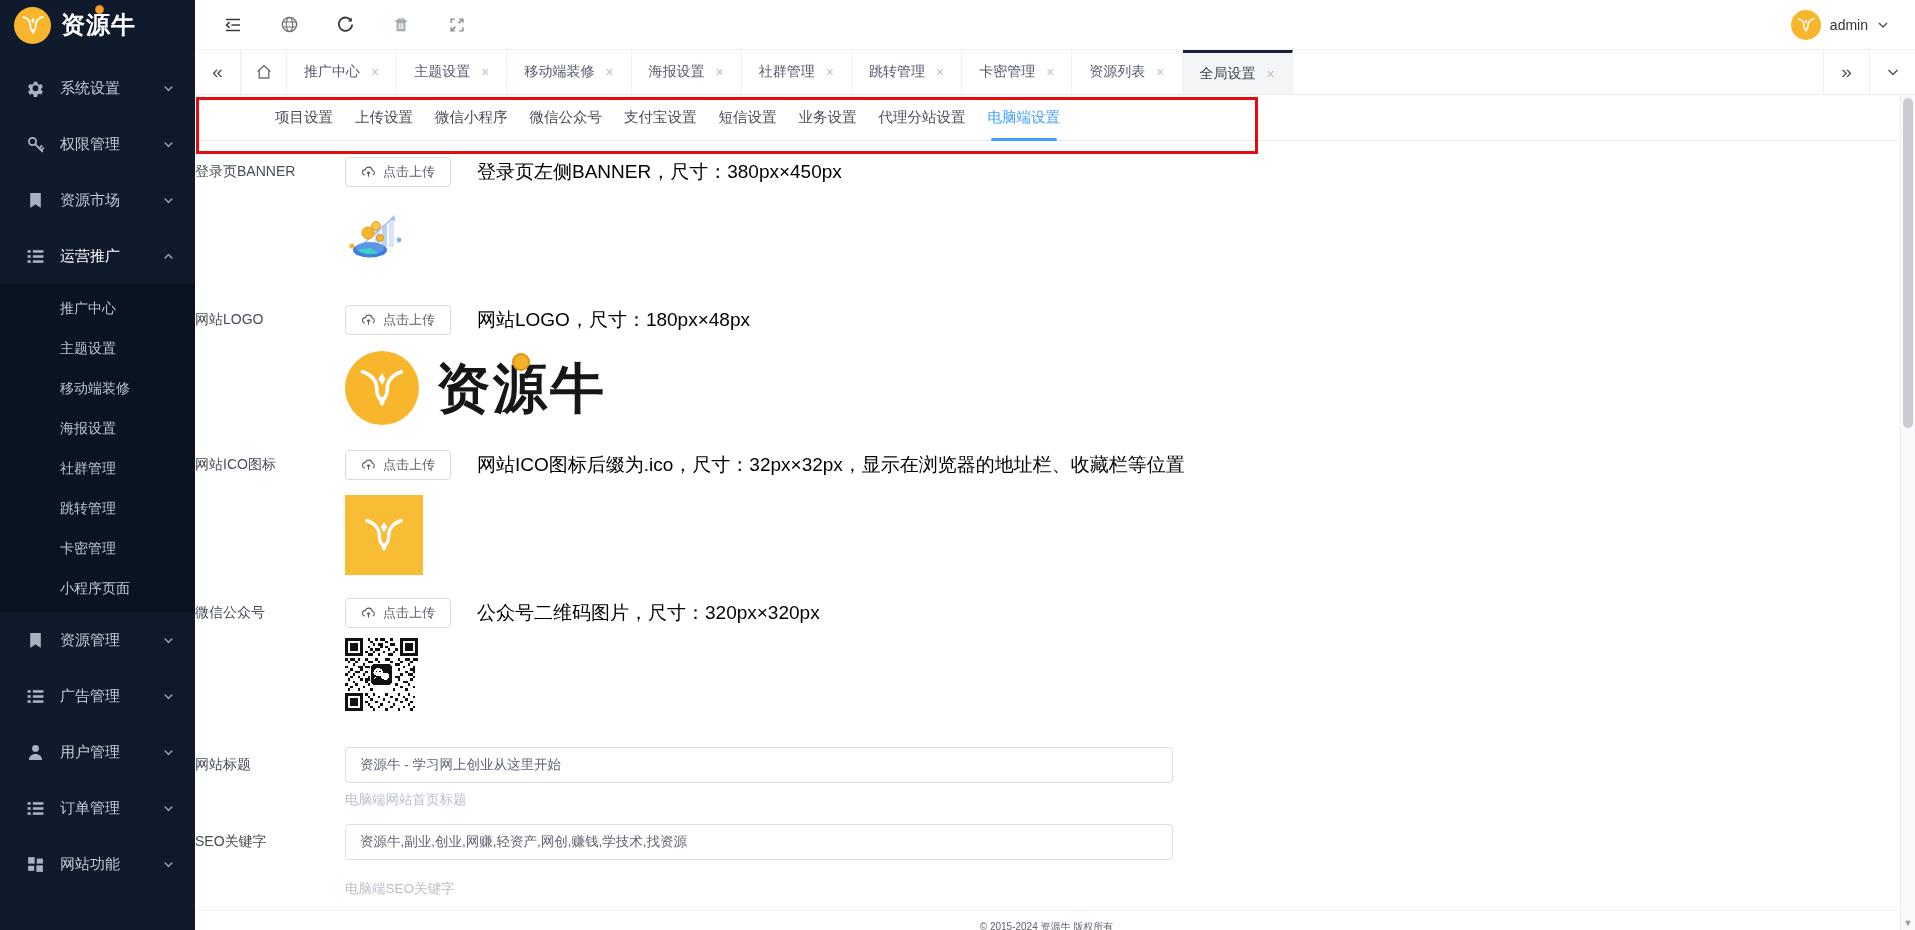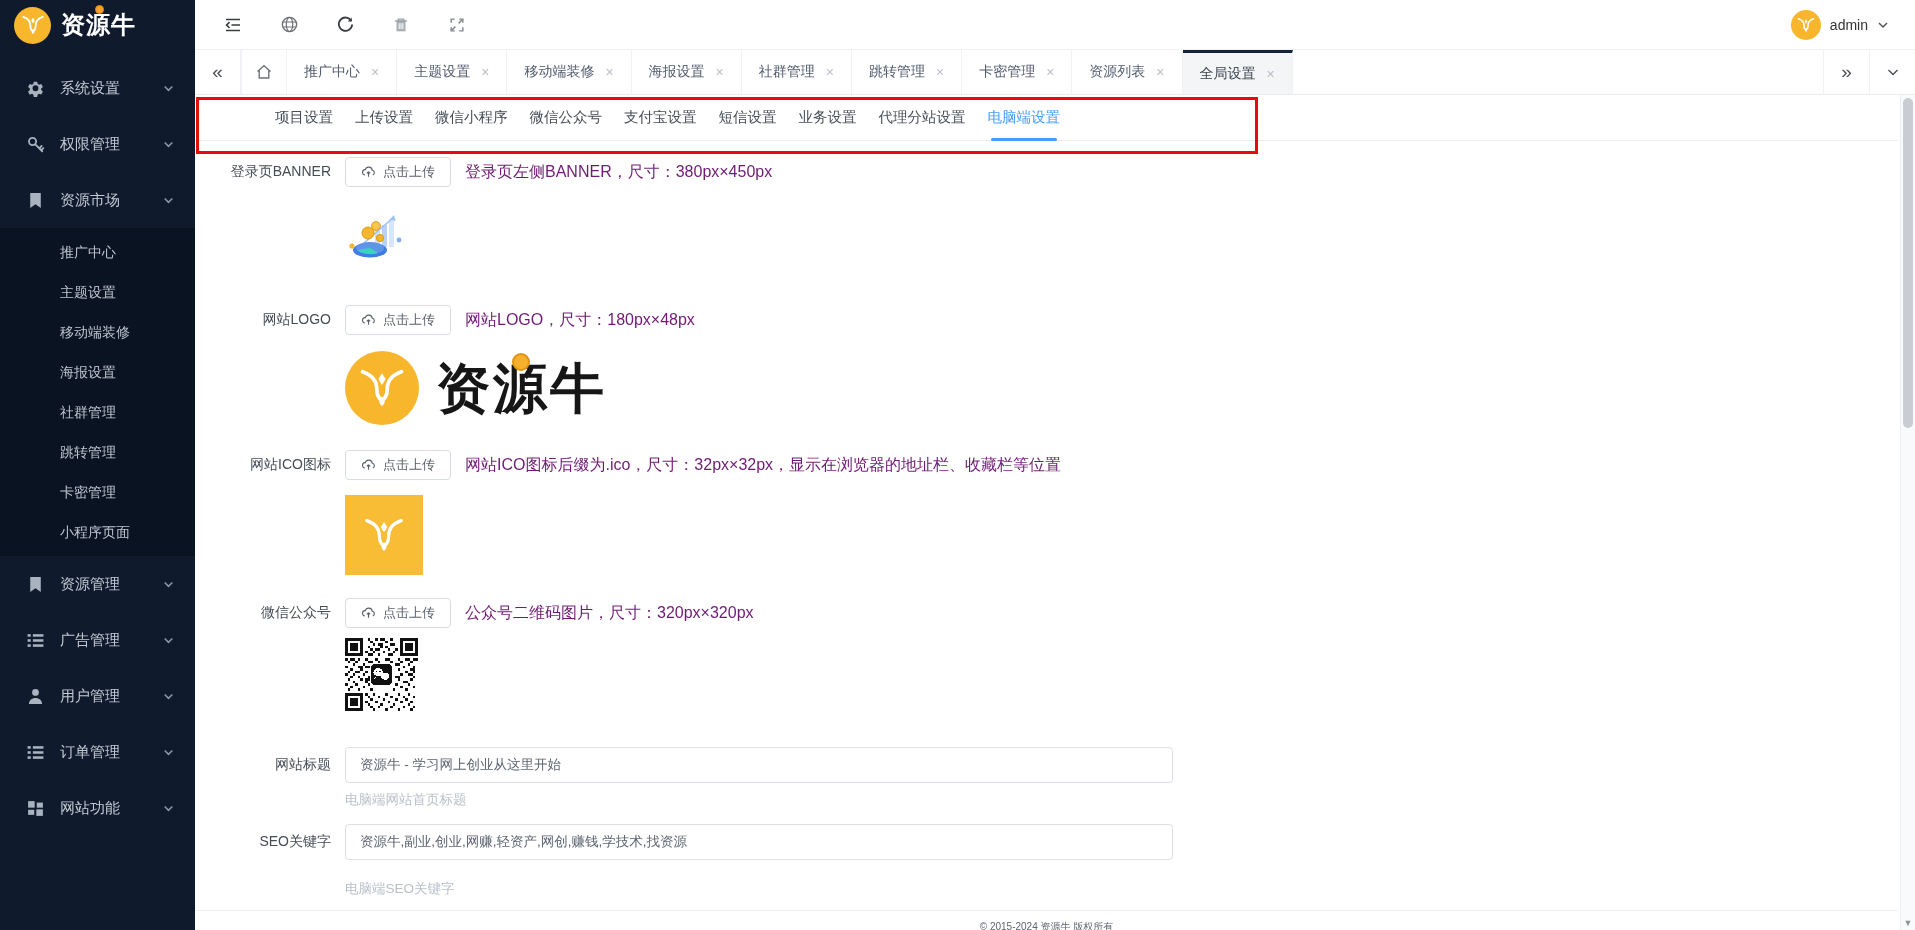--- a/index.html
+++ b/index.html
@@ -45,25 +45,25 @@
 
   
   .main{position:absolute;left:195px;top:95px;width:1703px;height:835px;background:#fff;overflow:hidden}
   .inner-tabs{height:46px;display:flex;align-items:center;gap:22px;padding-left:80px;border-bottom:1px solid #eaedf1;font-size:14.5px;color:#474d56}
   .inner-tab{cursor:pointer;position:relative;height:100%;display:flex;align-items:center;white-space:nowrap}
   .inner-tab.active{color:#409eff}
   .inner-tab.active::after{content:"";position:absolute;bottom:-1px;left:50%;transform:translateX(-50%);width:66px;height:3px;background:#409eff;border-radius:2px}
 
   .form{padding-top:16px}
   .form-row{display:flex;align-items:center}
-  .f-label{width:150px;text-align:right;padding-right:14px;font-size:14px;color:#464c55;flex:none}
+  .f-label{width:150px;padding-right:14px;font-size:14px;color:#464c55;flex:none}
   .f-spacer{width:150px;flex:none}
   .upload-btn{height:30px;padding:0 15px;border:1px solid #d8dce3;border-radius:4px;background:#fff;display:inline-flex;align-items:center;gap:7px;font-size:13px;color:#5a606a;cursor:pointer;font-family:inherit}
   .upload-btn .up-icon{width:15px;height:15px;color:#5a606a}
-  .hint{margin-left:14px;font-size:16px;color:#701a75}
+  .hint{margin-left:26px;font-size:19px;color:#000000}
   .hint2{font-size:13.5px;color:#b9bfc9}
   .text-input{width:828px;height:36px;border:1px solid #dcdfe6;border-radius:4px;padding:0 14px;font-size:13.5px;color:#5c6370;font-family:inherit;outline:none}
 
   .preview-banner{width:60px;height:56px}
   .preview-logo{display:flex;align-items:center;gap:17px}
   .pl-circle{width:74px;height:74px;border-radius:50%;background:#f8b62d;display:flex;align-items:center;justify-content:center;flex:none}
   .pl-word{position:relative;font-size:54px;font-weight:900;color:#161616;letter-spacing:3px;line-height:1}
   .pl-word .coin{position:absolute;left:76px;top:-8px;width:18px;height:18px;border-radius:50%;background:#f6b02c;border:2px solid #de9414}
   .preview-ico{width:78px;height:80px;background:#f9bc35;display:flex;align-items:center;justify-content:center}
   .preview-qr{width:73px;height:73px}
@@ -133,20 +133,40 @@
           </svg>
         </span>
       <span class="mi-label">资源市场</span>
       <span class="chev">
           <svg viewBox="0 0 12 12" width="13" height="13">
             <path d="M2.5 4.2 6 7.7l3.5-3.5" fill="none" stroke="currentColor" stroke-width="1.4"></path>
           </svg>
         </span>
     </div>
 
+    <div class="menu-item expanded">
+      <span class="mi-icon">
+          <svg viewBox="0 0 18 18" width="19" height="19">
+            <g fill="currentColor">
+              <rect x="1.5" y="3" width="3" height="2.4"></rect>
+              <rect x="6.5" y="3" width="10" height="2.4"></rect>
+              <rect x="1.5" y="7.8" width="3" height="2.4"></rect>
+              <rect x="6.5" y="7.8" width="10" height="2.4"></rect>
+              <rect x="1.5" y="12.6" width="3" height="2.4"></rect>
+              <rect x="6.5" y="12.6" width="10" height="2.4"></rect>
+            </g>
+          </svg>
+        </span>
+      <span class="mi-label">运营推广</span>
+      <span class="chev">
+          <svg viewBox="0 0 12 12" width="13" height="13">
+            <path d="M2.5 7.7 6 4.2l3.5 3.5" fill="none" stroke="currentColor" stroke-width="1.4"></path>
+          </svg>
+        </span>
+    </div>
 
     <div class="submenu">
       <div class="submenu-item">推广中心</div>
       <div class="submenu-item">主题设置</div>
       <div class="submenu-item">移动端装修</div>
       <div class="submenu-item">海报设置</div>
       <div class="submenu-item">社群管理</div>
       <div class="submenu-item">跳转管理</div>
       <div class="submenu-item">卡密管理</div>
       <div class="submenu-item">小程序页面</div>

